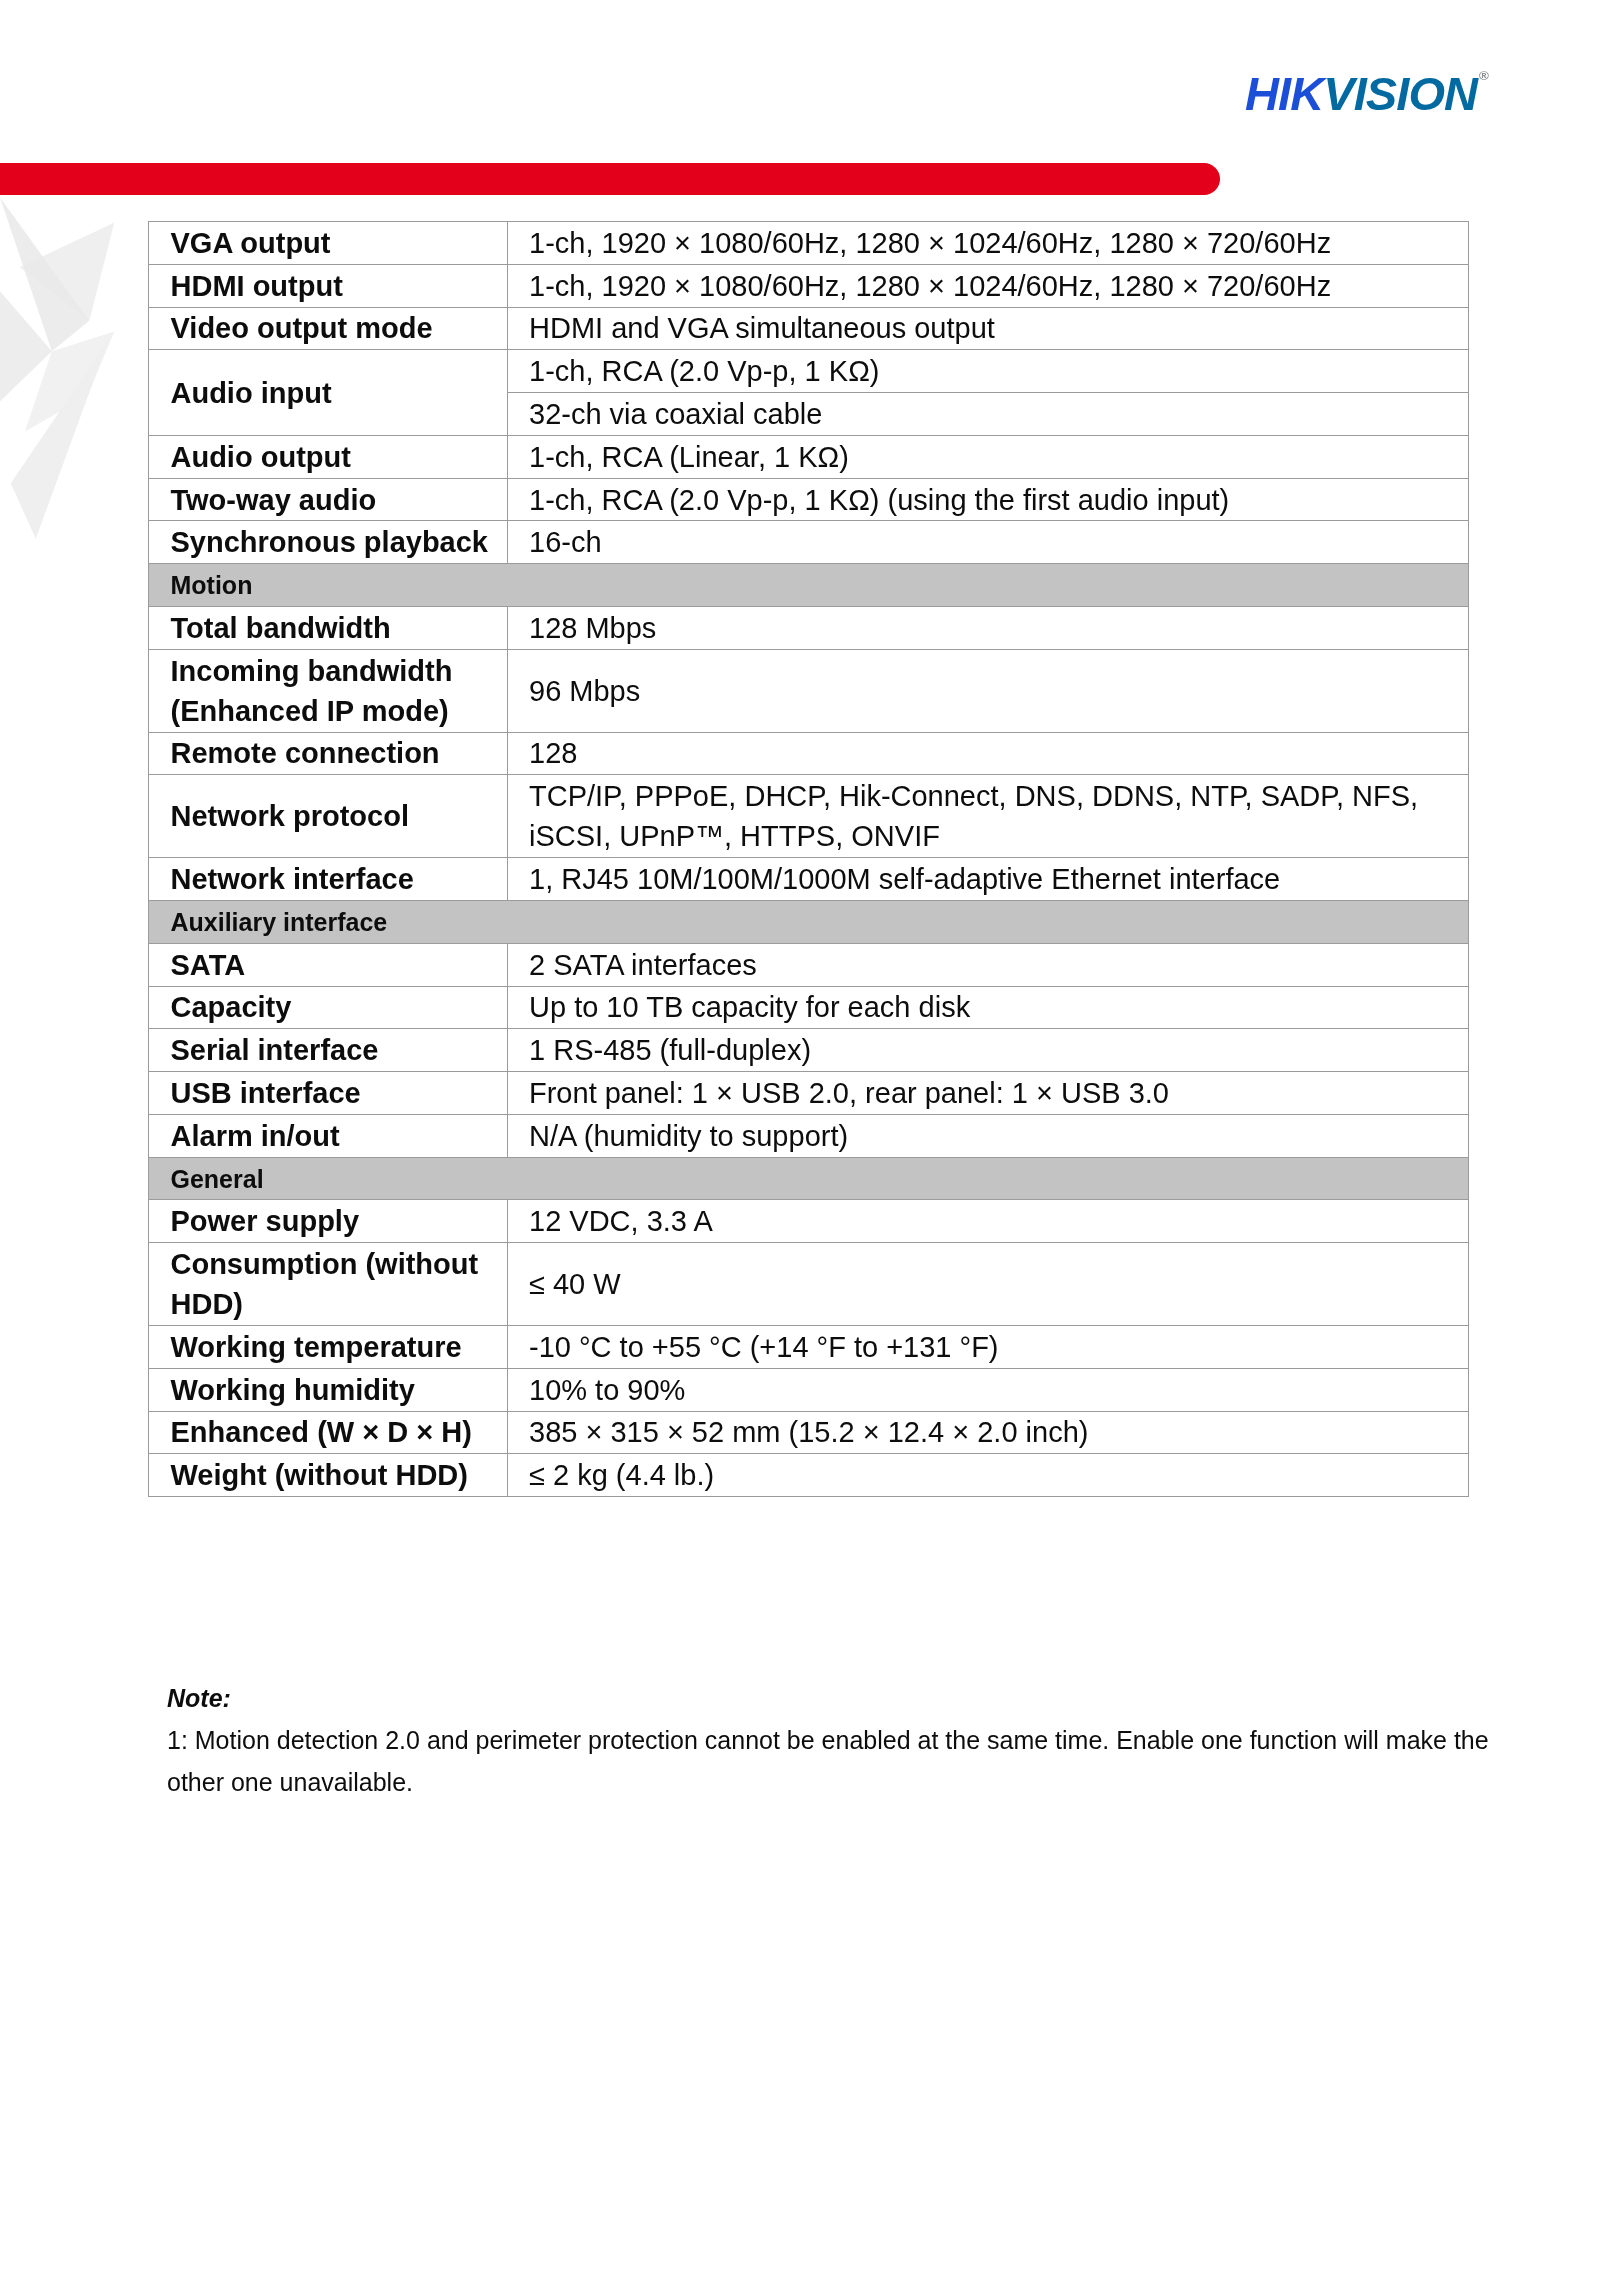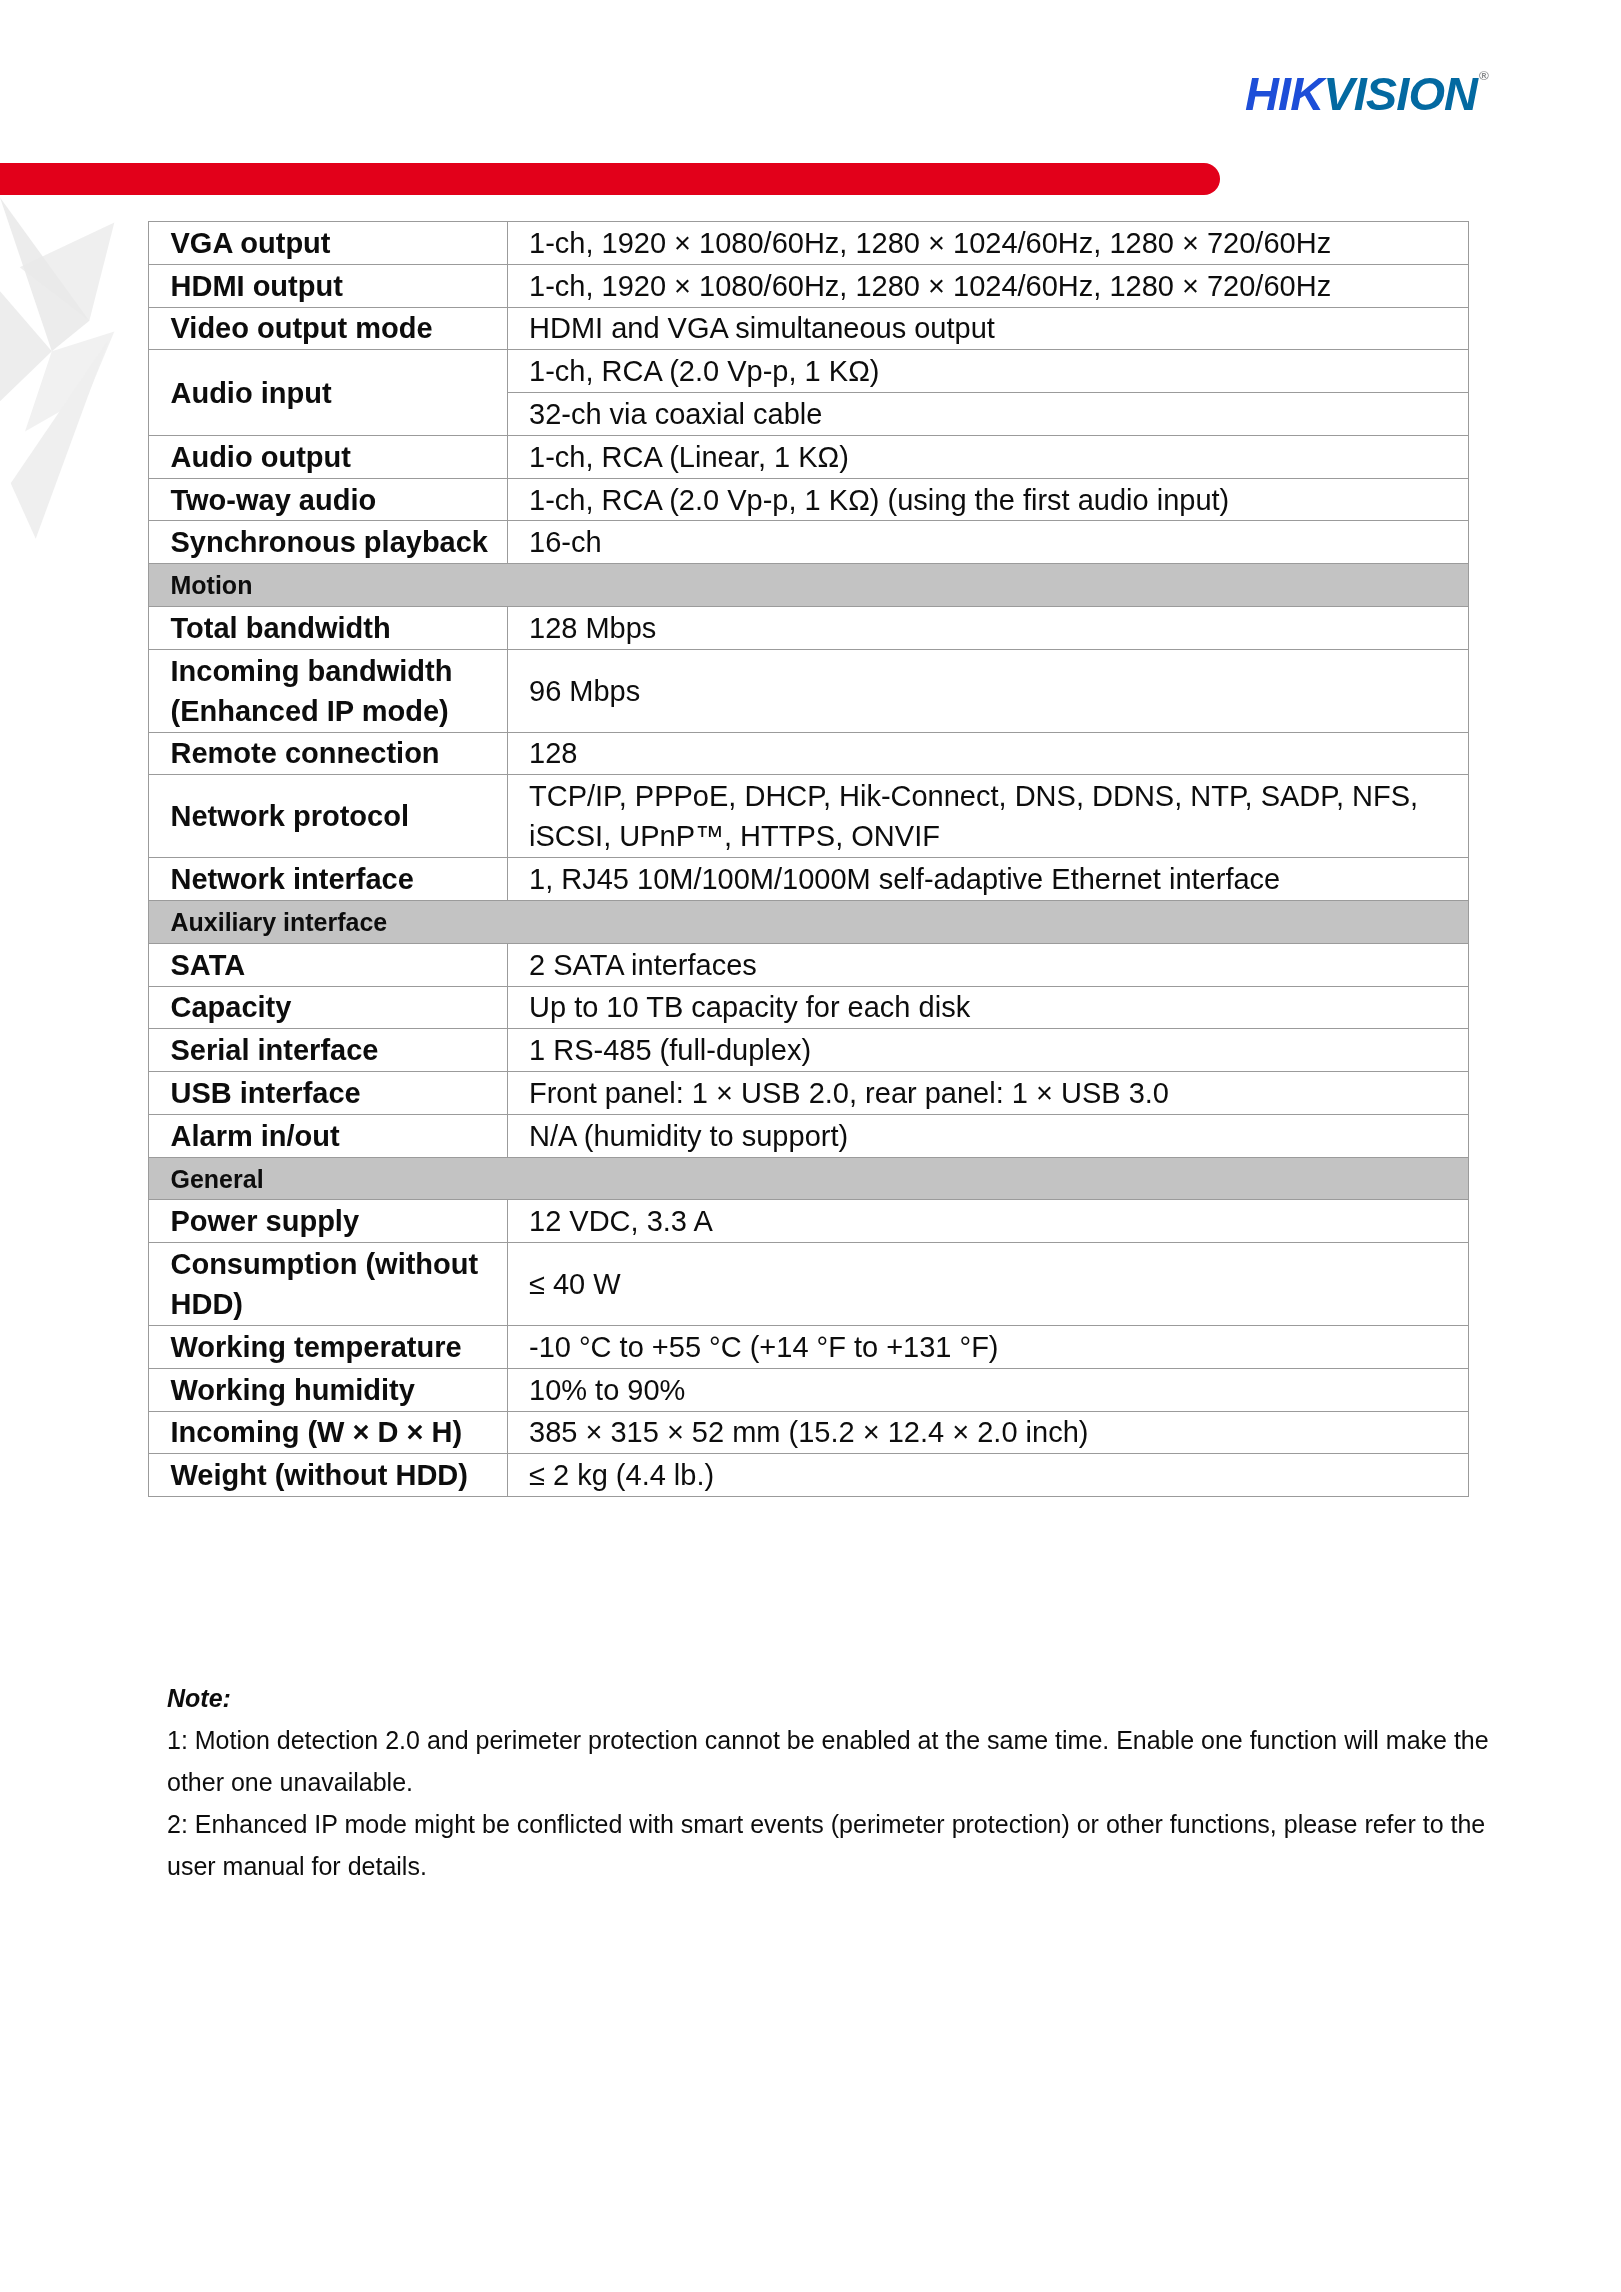--- a/index.html
+++ b/index.html
@@ -201,32 +201,31 @@
         </tr>
         <tr class="spec-row">
           <td class="label-cell" rowspan="1">Working temperature</td>
           <td class="value-cell">-10 °C to +55 °C (+14 °F to +131 °F)</td>
         </tr>
         <tr class="spec-row">
           <td class="label-cell" rowspan="1">Working humidity</td>
           <td class="value-cell">10% to 90%</td>
         </tr>
         <tr class="spec-row">
-          <td class="label-cell" rowspan="1">Incoming (W × D × H)</td>
+          <td class="label-cell" rowspan="1">Enhanced (W × D × H)</td>
           <td class="value-cell">385 × 315 × 52 mm (15.2 × 12.4 × 2.0 inch)</td>
         </tr>
         <tr class="spec-row">
           <td class="label-cell" rowspan="1">Weight (without HDD)</td>
           <td class="value-cell">≤ 2 kg (4.4 lb.)</td>
         </tr>
       </tbody>
   </table>
 
   <div class="notes">
     <div class="note-title">Note:</div>
     <div id="note-items">
         <div class="note-item">1: Motion detection 2.0 and perimeter protection cannot be enabled at the same time. Enable one function will make the other one unavailable.</div>
-        <div class="note-item">2: Enhanced IP mode might be conflicted with smart events (perimeter protection) or other functions, please refer to the user manual for details.</div>
       </div>
   </div>
 
 </div>
 
 
 </body></html>

